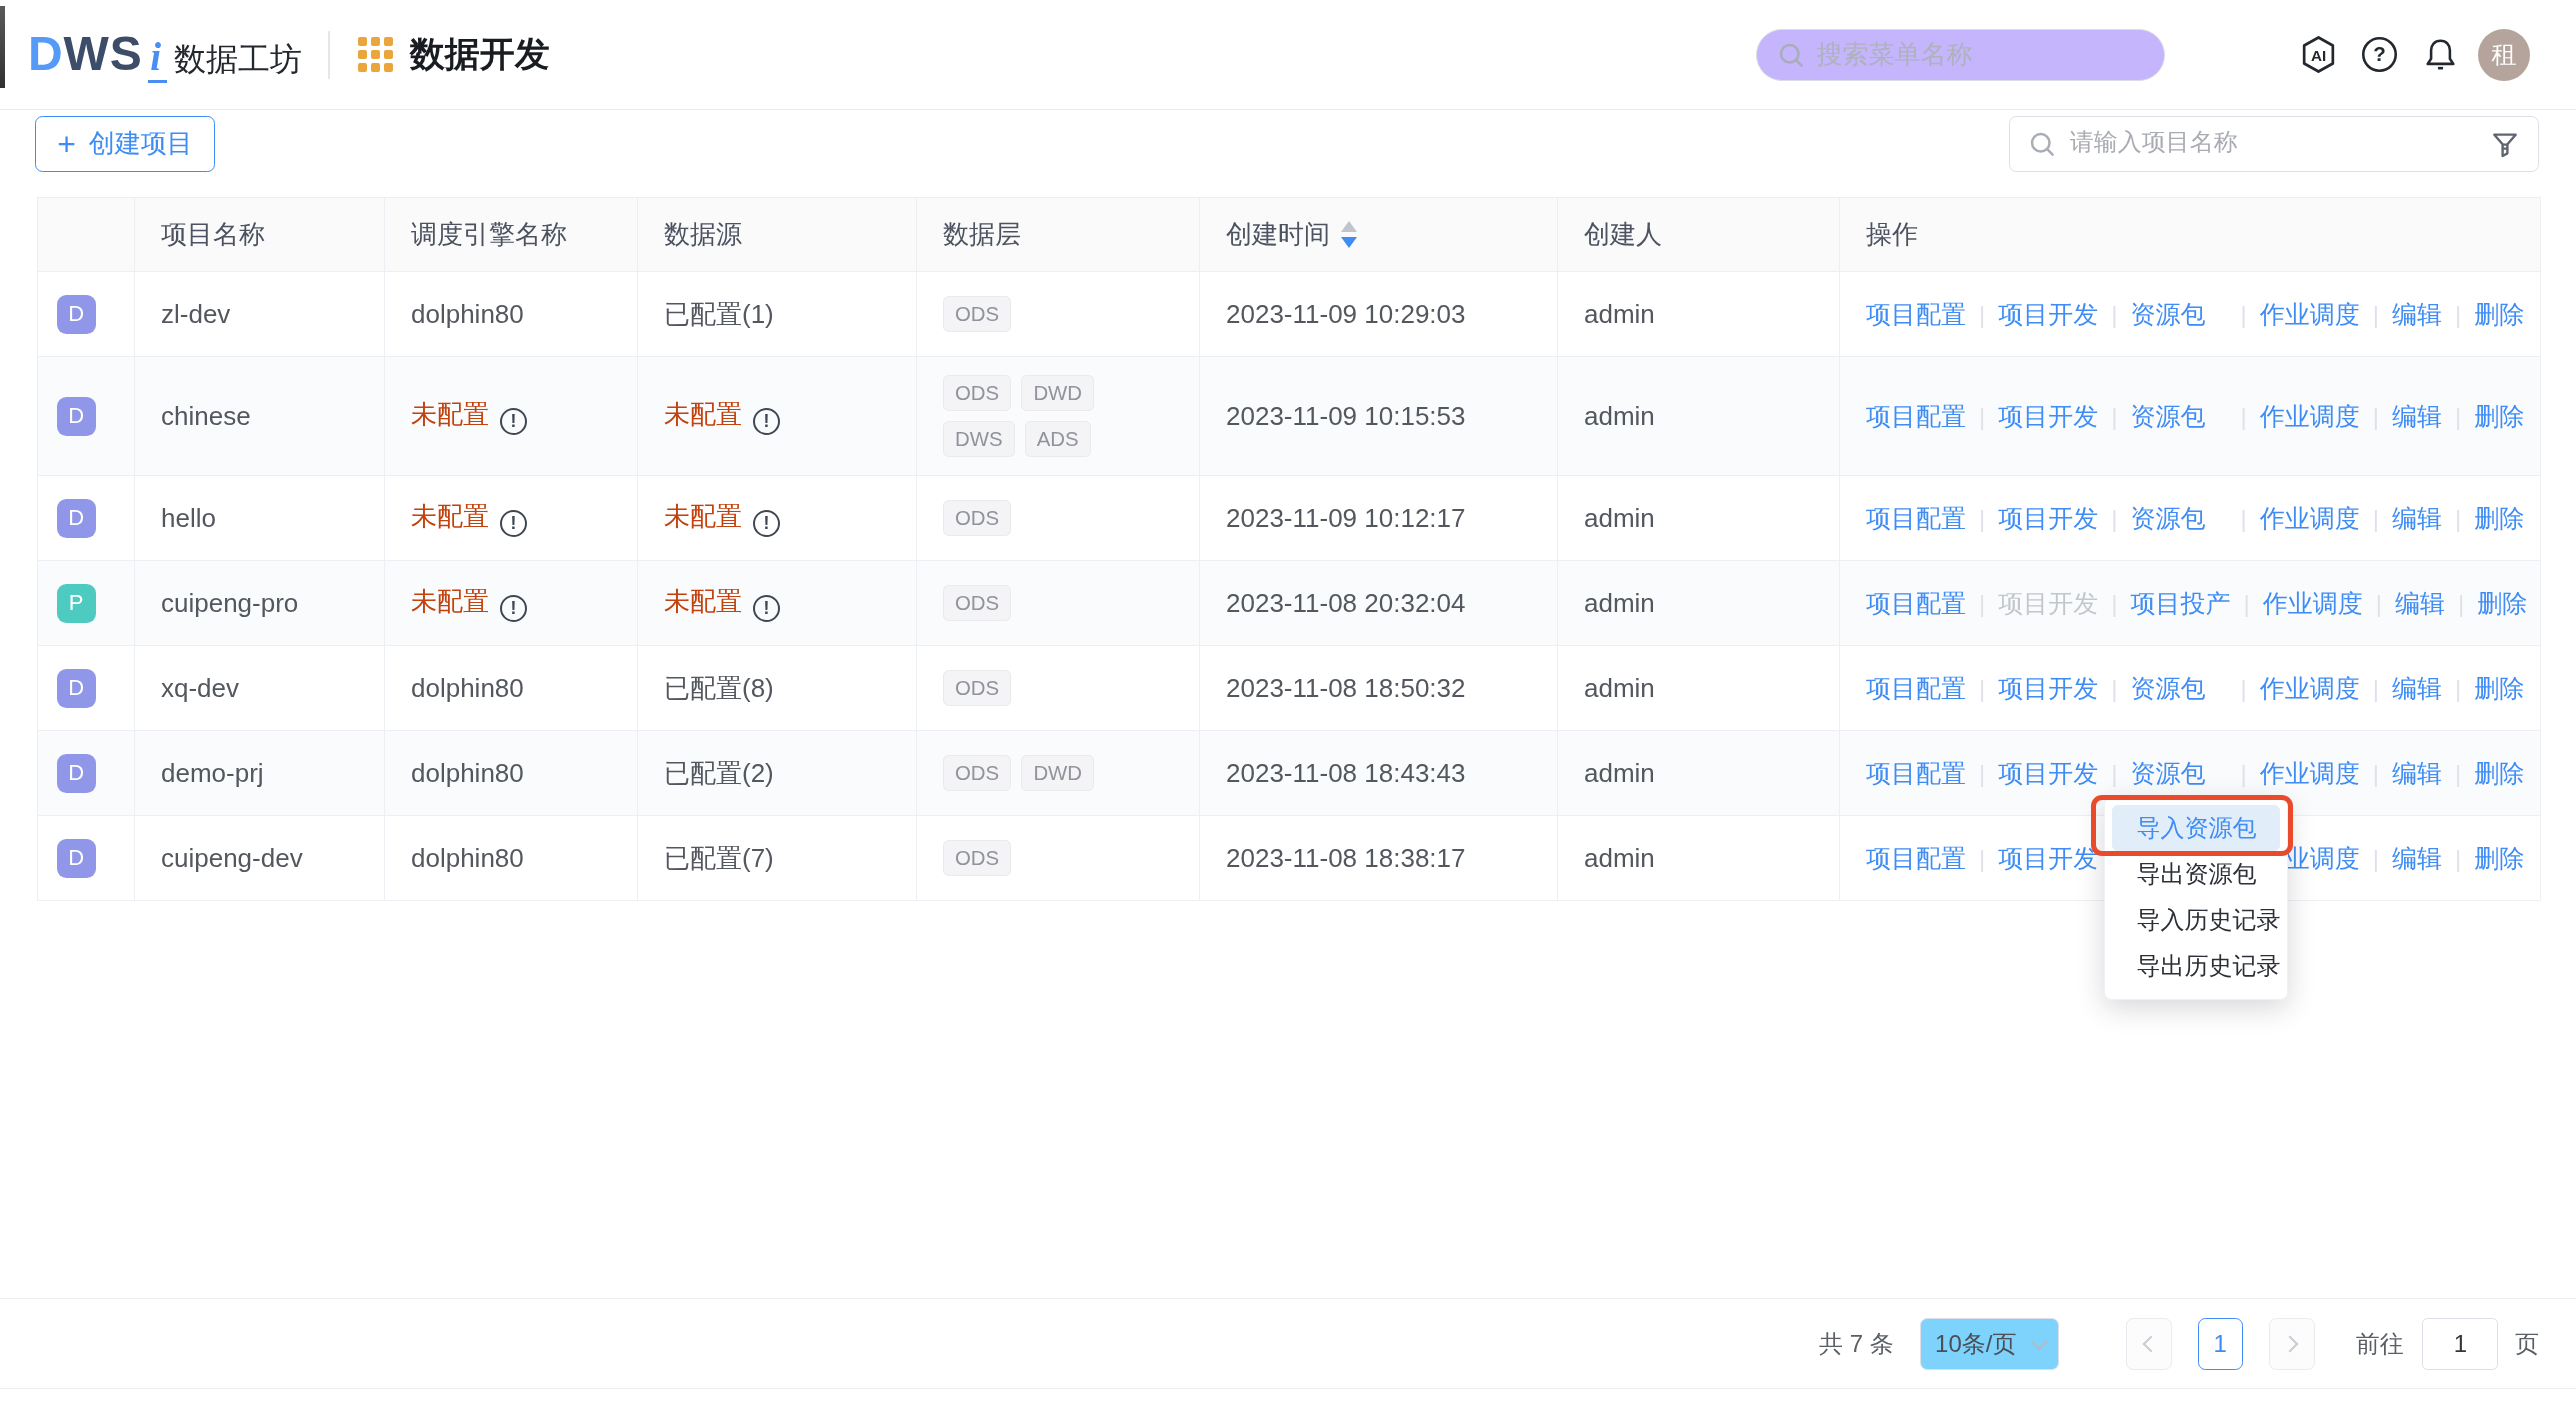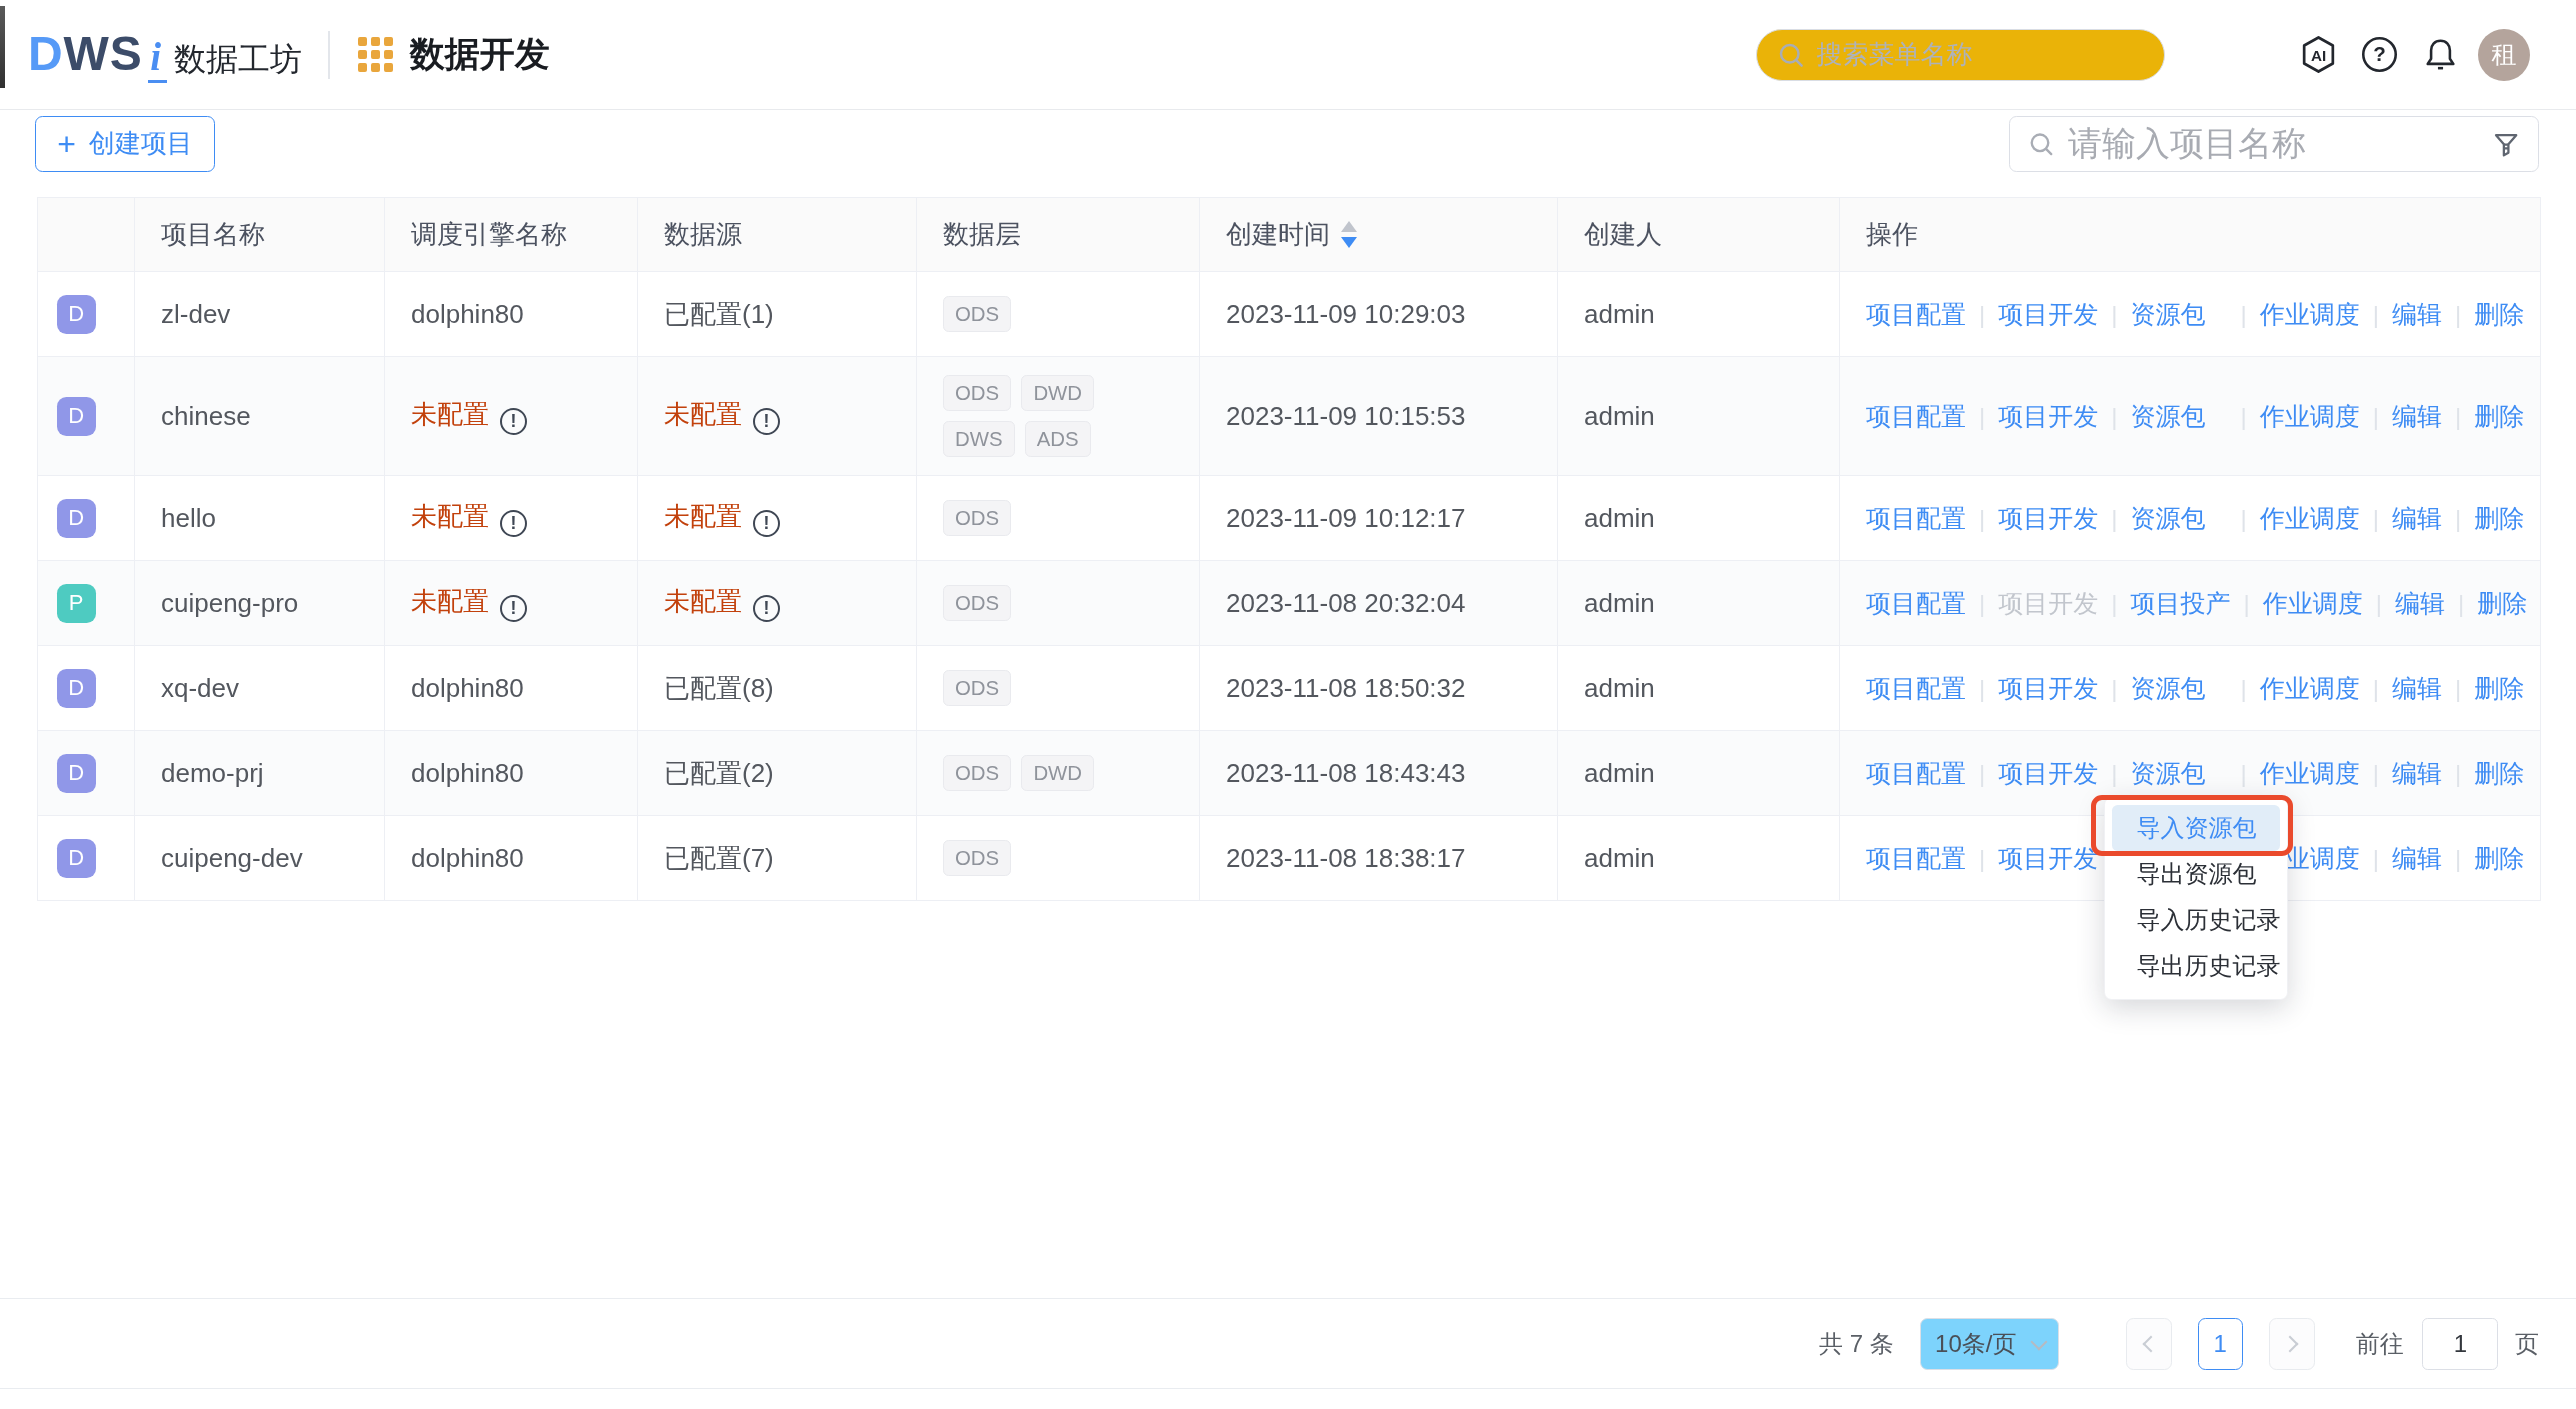--- a/index.html
+++ b/index.html
@@ -18,43 +18,43 @@
              font-weight:700; font-size:39px; color:#4a8ef2; margin-left:5.6px;
              border-bottom:3.7px solid #4a8ef2; padding:0 5.6px 1.9px 1.9px; }
   .logo-suffix { font-size:32px; font-weight:400; color:#23272e; margin-left:7.4px; }
   .topbar-divider { width:1.9px; height:48px; background:#e3e6eb; margin:0 28px 0 26px; }
   .grid-icon { display:grid; grid-template-columns:repeat(3,9.3px); grid-gap:3.7px; margin-right:16.7px; }
   .grid-icon span { width:9.3px; height:9.3px; background:#e9a63c; border-radius:1.9px; }
   .app-title { font-size:35px; font-weight:bold; color:#191c21; }
   .topbar-spacer { flex:1; }
   .menu-search { display:flex; align-items:center; width:409px; height:52px;
                  border:1.9px solid #d9dde4; border-radius:28px; padding-left:18.6px;
-                 margin-right:130px; background:#eab308; }
+                 margin-right:130px; background:#c4b5fd; }
   .menu-search input { border:none; outline:none; font-size:26px; color:#33373d;
                        margin-left:11px; width:306px; background:transparent;
                        font-family:inherit; }
   .menu-search input::placeholder { color:#aeb2ba; }
   .tb-icon { display:flex; align-items:center; justify-content:center;
              width:46px; height:46px; margin-right:15px; cursor:pointer; }
   .avatar-top { width:52px; height:52px; border-radius:50%; background:#b4a49c;
                 color:#fff; font-size:25px; display:flex; align-items:center;
                 justify-content:center; margin-right:46px; cursor:pointer; }
 
   
   .toolbar { position:relative; height:87px; }
   .create-btn { position:absolute; left:35px; top:5.6px; width:180px; height:56px;
                 border:1.9px solid #3e8cf4; border-radius:7.4px; background:#fff;
                 color:#3e8cf4; font-size:26px; display:flex; align-items:center;
                 justify-content:center; cursor:pointer; font-family:inherit; }
   .create-btn .plus { font-size:32px; font-weight:400; margin-right:13px; line-height:1; }
   .filter-box { position:absolute; right:37px; top:5.6px; width:530px; height:56px;
                 border:1.4px solid #dcdfe6; border-radius:7.4px; background:#fff;
                 display:flex; align-items:center; padding:0 16.7px; }
-  .filter-box input { border:none; outline:none; flex:1; font-size:34px; color:#33373d;
-                      margin-left:13px; background:transparent; font-family:Liberation Serif, serif; }
+  .filter-box input { border:none; outline:none; flex:1; font-size:24px; color:#33373d;
+                      margin-left:13px; background:transparent; font-family:Liberation Mono, monospace; }
   .filter-box input::placeholder { color:#a8abb2; }
 
   
   table.projects { margin:0 37px; width:2502px; border-collapse:collapse; table-layout:fixed; }
   .projects th { height:74px; background:#fafafa; font-size:26px; font-weight:500;
                  color:#4c5260; text-align:left; padding-left:26px;
                  border:0.9px solid #edeff4; }
   .projects td { font-size:26px; color:#53575e; text-align:left; padding-left:26px;
                  border:0.9px solid #edeff4; vertical-align:middle; }
   .projects tr.r { height:85px; }

